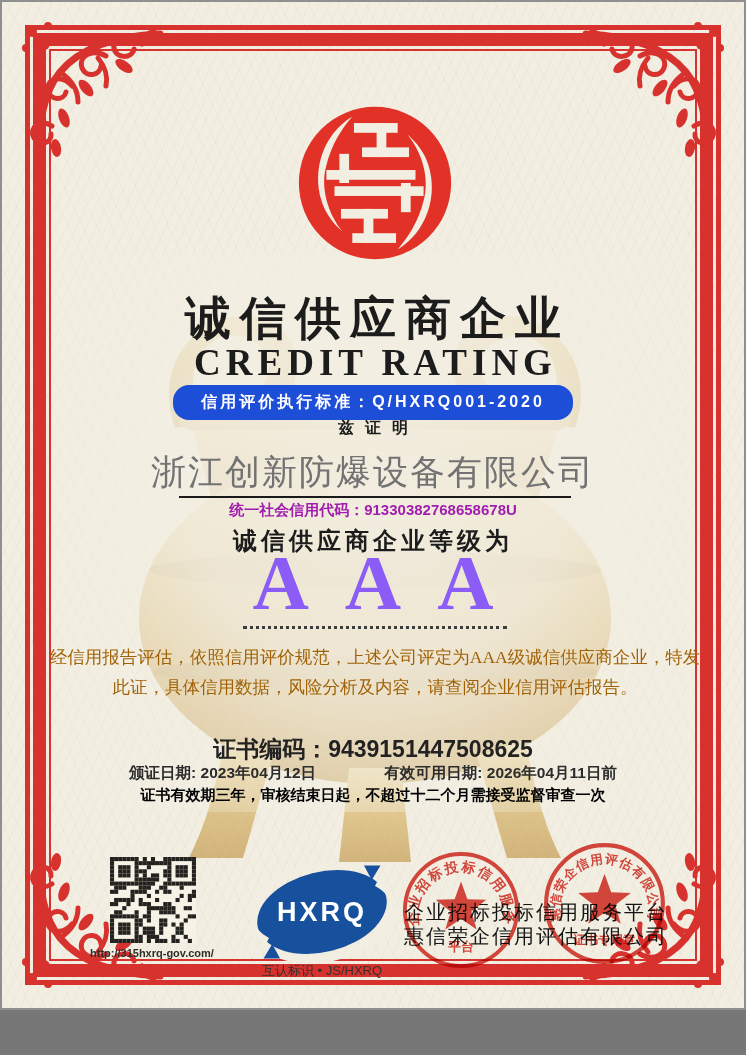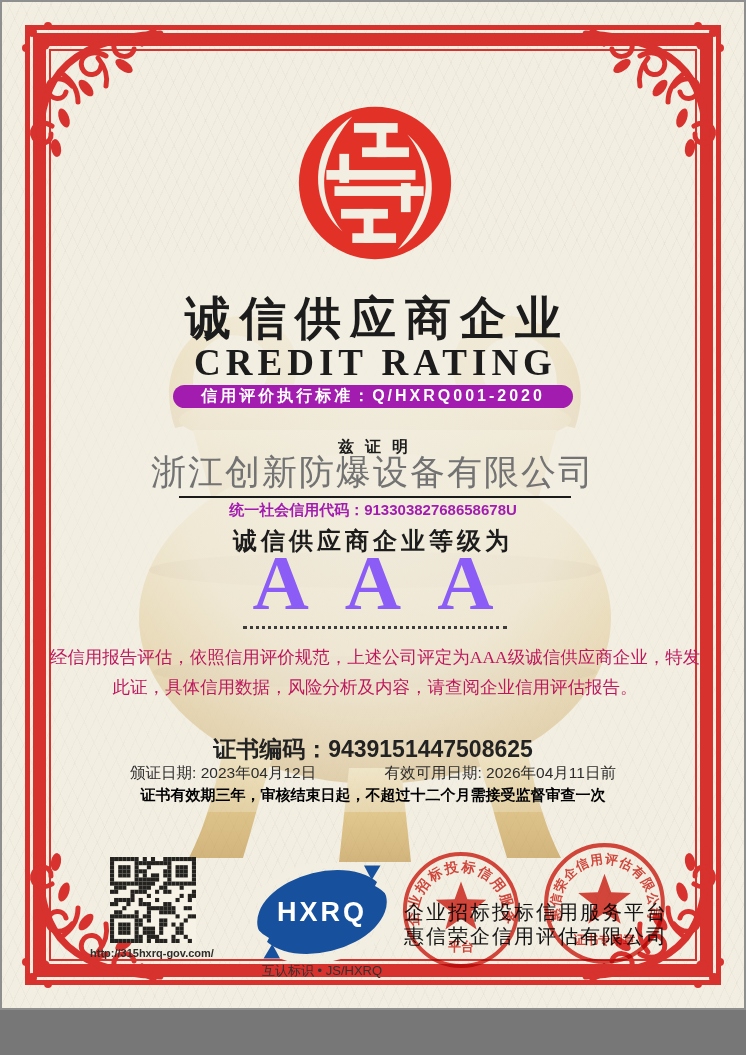--- a/index.html
+++ b/index.html
@@ -29,38 +29,38 @@
   .ding{position:absolute;left:95px;top:268px;width:556px;height:600px;opacity:.55;pointer-events:none;}
   .ding-fade{position:absolute;left:40px;top:250px;width:666px;height:560px;pointer-events:none;
     background:radial-gradient(ellipse at 50% 42%,rgba(242,238,226,.95) 0%,rgba(242,238,226,.82) 40%,rgba(242,238,226,.35) 72%,rgba(242,238,226,0) 100%);}
   
   .cx{position:absolute;left:0;width:100%;text-align:center;}
   
   .logo{position:absolute;left:292px;top:100px;width:162px;height:162px;}
   .title{top:286px;font-size:46px;font-weight:bold;letter-spacing:9px;text-indent:9px;}
   .subtitle{top:339px;font-size:37px;font-weight:bold;letter-spacing:5px;text-indent:5px;font-family:"Liberation Serif",serif;}
   .banner-wrap{top:383px;}
-  .banner{display:inline-block;background:#a21caf;color:#fff;border-radius:16px;
-    padding:1px 28px;font-size:16px;letter-spacing:3px;
+  .banner{display:inline-block;background:#1d4ed8;color:#fff;border-radius:16px;
+    padding:7px 28px;font-size:16px;letter-spacing:3px;
     font-family:"Liberation Sans","DejaVu Sans",sans-serif;font-weight:bold;}
   
-  .intro{top:435px;font-size:16px;font-weight:bold;letter-spacing:11px;text-indent:11px;}
+  .intro{top:416px;font-size:16px;font-weight:bold;letter-spacing:11px;text-indent:11px;}
   .company{top:447px;font-size:35px;letter-spacing:2px;color:#737373;}
   .underline{position:absolute;left:177px;top:494px;width:392px;height:2px;background:#1a1a1a;}
   .code{top:499px;font-size:15px;font-weight:bold;color:#a21caf;
     font-family:"Liberation Sans","DejaVu Sans",sans-serif;}
   .grade-intro{top:523px;font-size:24px;font-weight:600;letter-spacing:4px;}
   .grade{top:542px;font-size:78px;font-weight:bold;color:#8b5cf6;letter-spacing:36px;text-indent:36px;line-height:1;}
   .dots{position:absolute;left:241px;top:624px;width:264px;border-top:3px dotted #3c3c3c;}
   .statement{position:absolute;left:45px;top:640px;width:656px;text-align:center;
-    font-size:17.5px;line-height:1.72;color:#be185d;}
+    font-size:17.5px;line-height:1.72;color:#a16207;}
   
   .certno{top:732px;font-size:23px;font-weight:bold;color:#222;
     font-family:"Liberation Sans","DejaVu Sans",sans-serif;}
-  .dates{top:761px;font-size:15.5px;font-weight:normal;color:#2c2c2c;
+  .dates{top:761px;font-size:15.5px;font-weight:bold;color:#2c2c2c;
     font-family:"Liberation Sans","DejaVu Sans",sans-serif;}
   .dates span{margin:0 32px;}
   .note{top:784px;font-size:15px;font-weight:600;color:#000000;
     font-family:"Liberation Sans","DejaVu Sans",sans-serif;}
   
   .qr{position:absolute;left:108px;top:855px;width:86px;height:86px;background:#f6f2e6;}
   .qr svg{width:100%;height:100%;fill:#23221f;}
   .qr-caption{position:absolute;left:88px;top:945px;width:130px;
     font-size:11px;font-weight:bold;color:#2e2d2a;
     font-family:"Liberation Sans","DejaVu Sans",sans-serif;}

